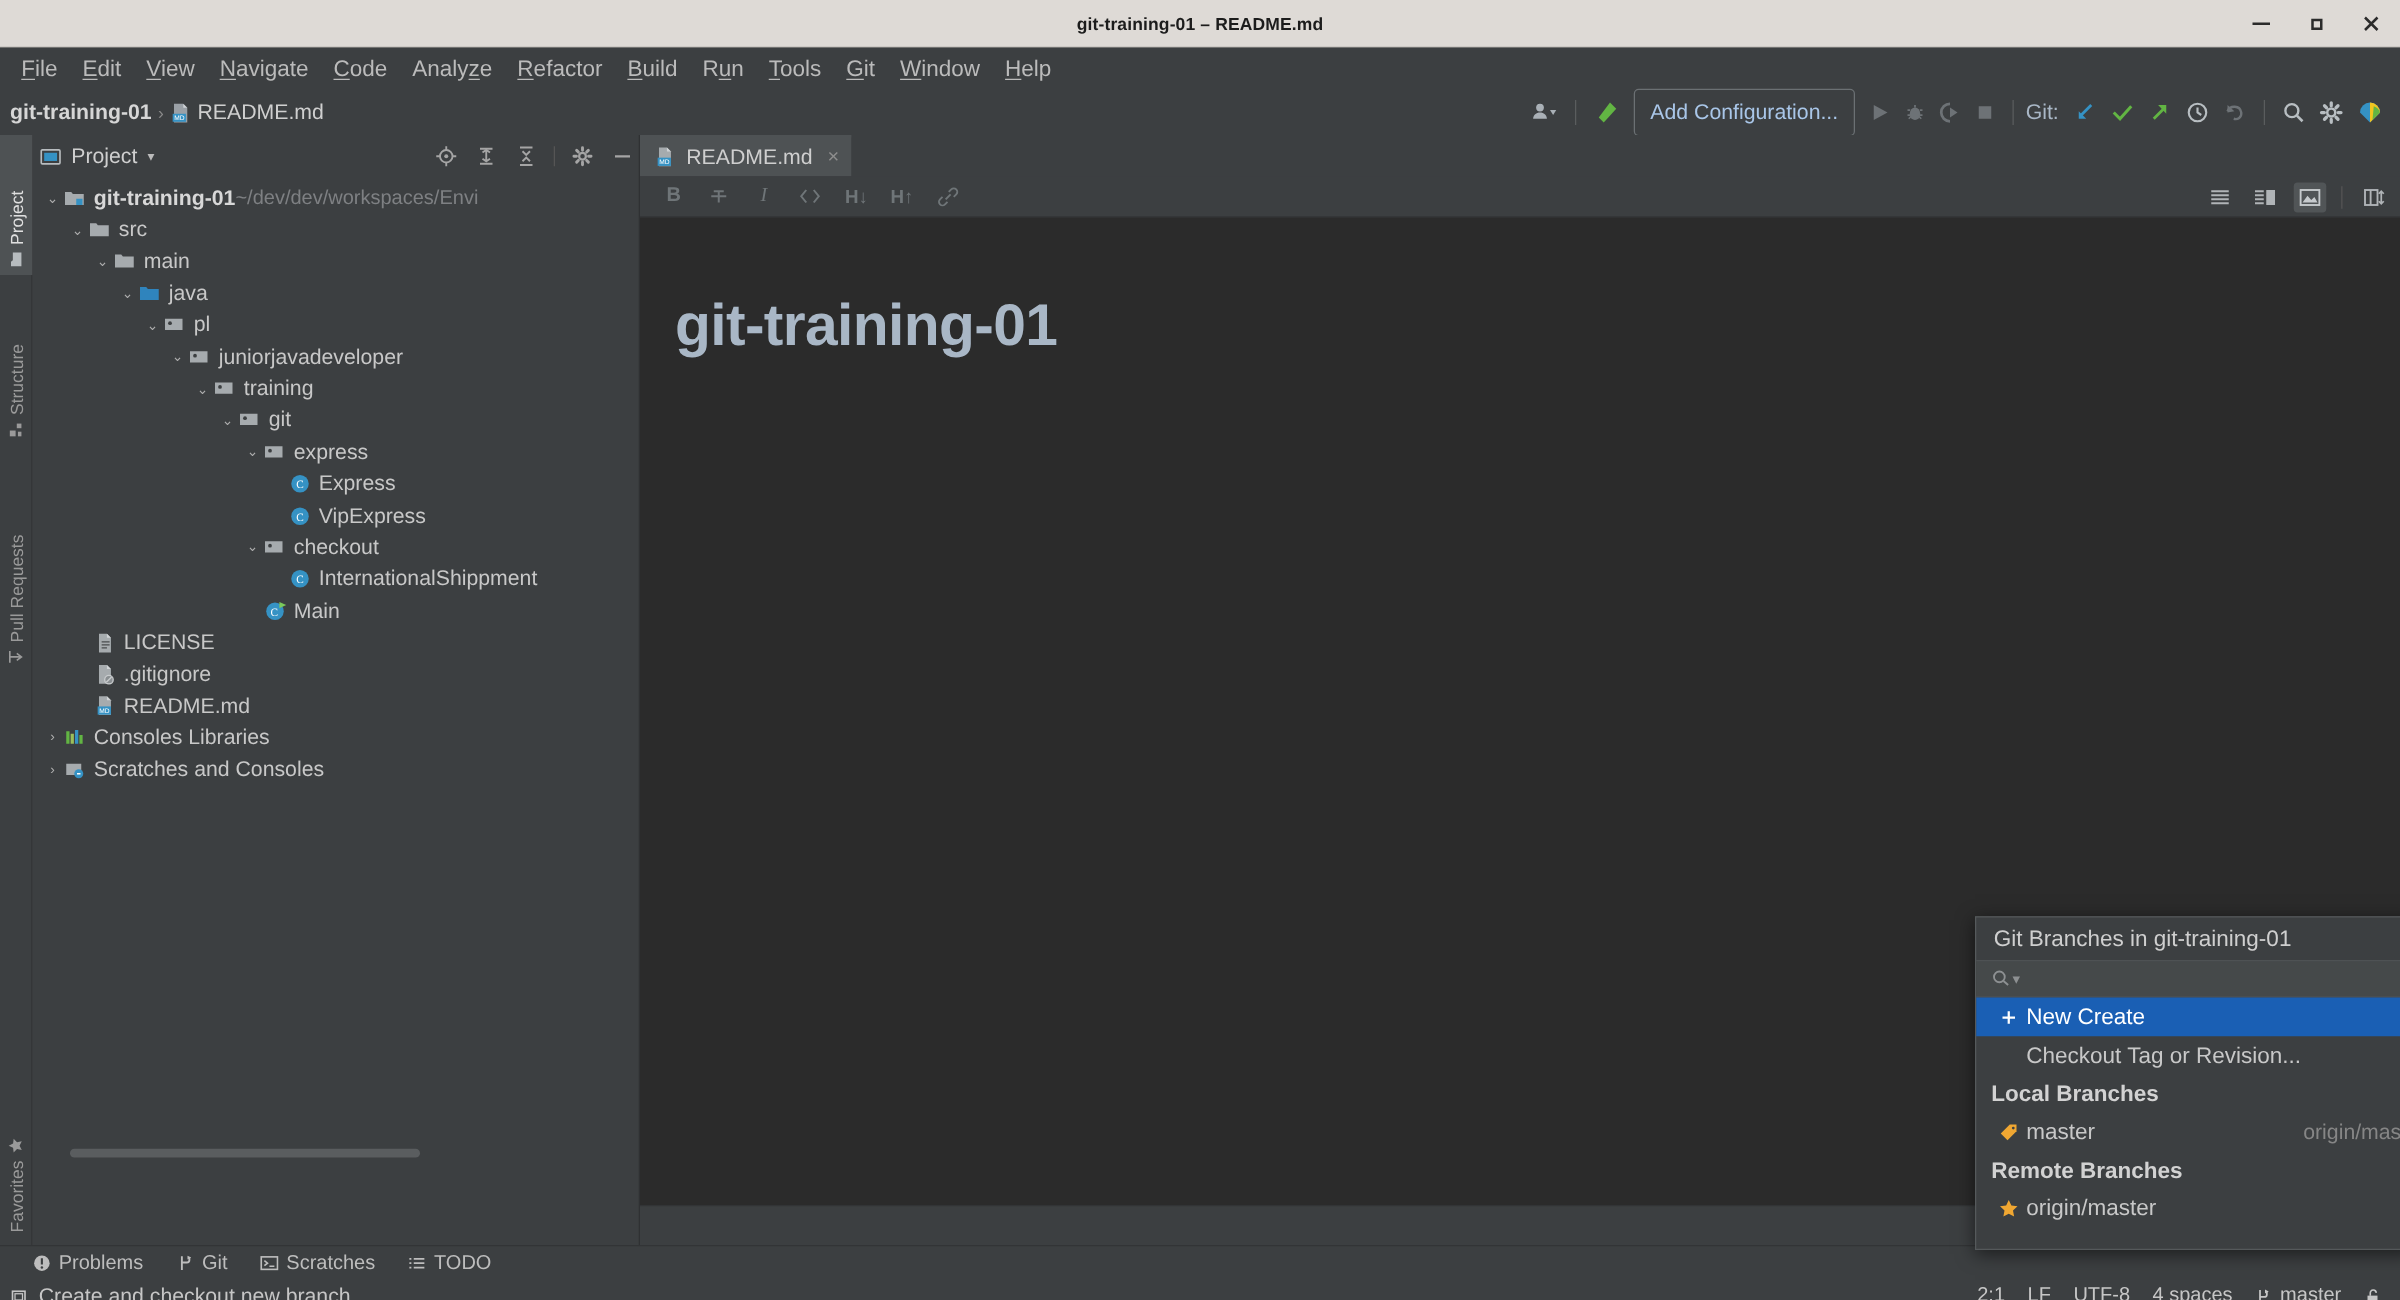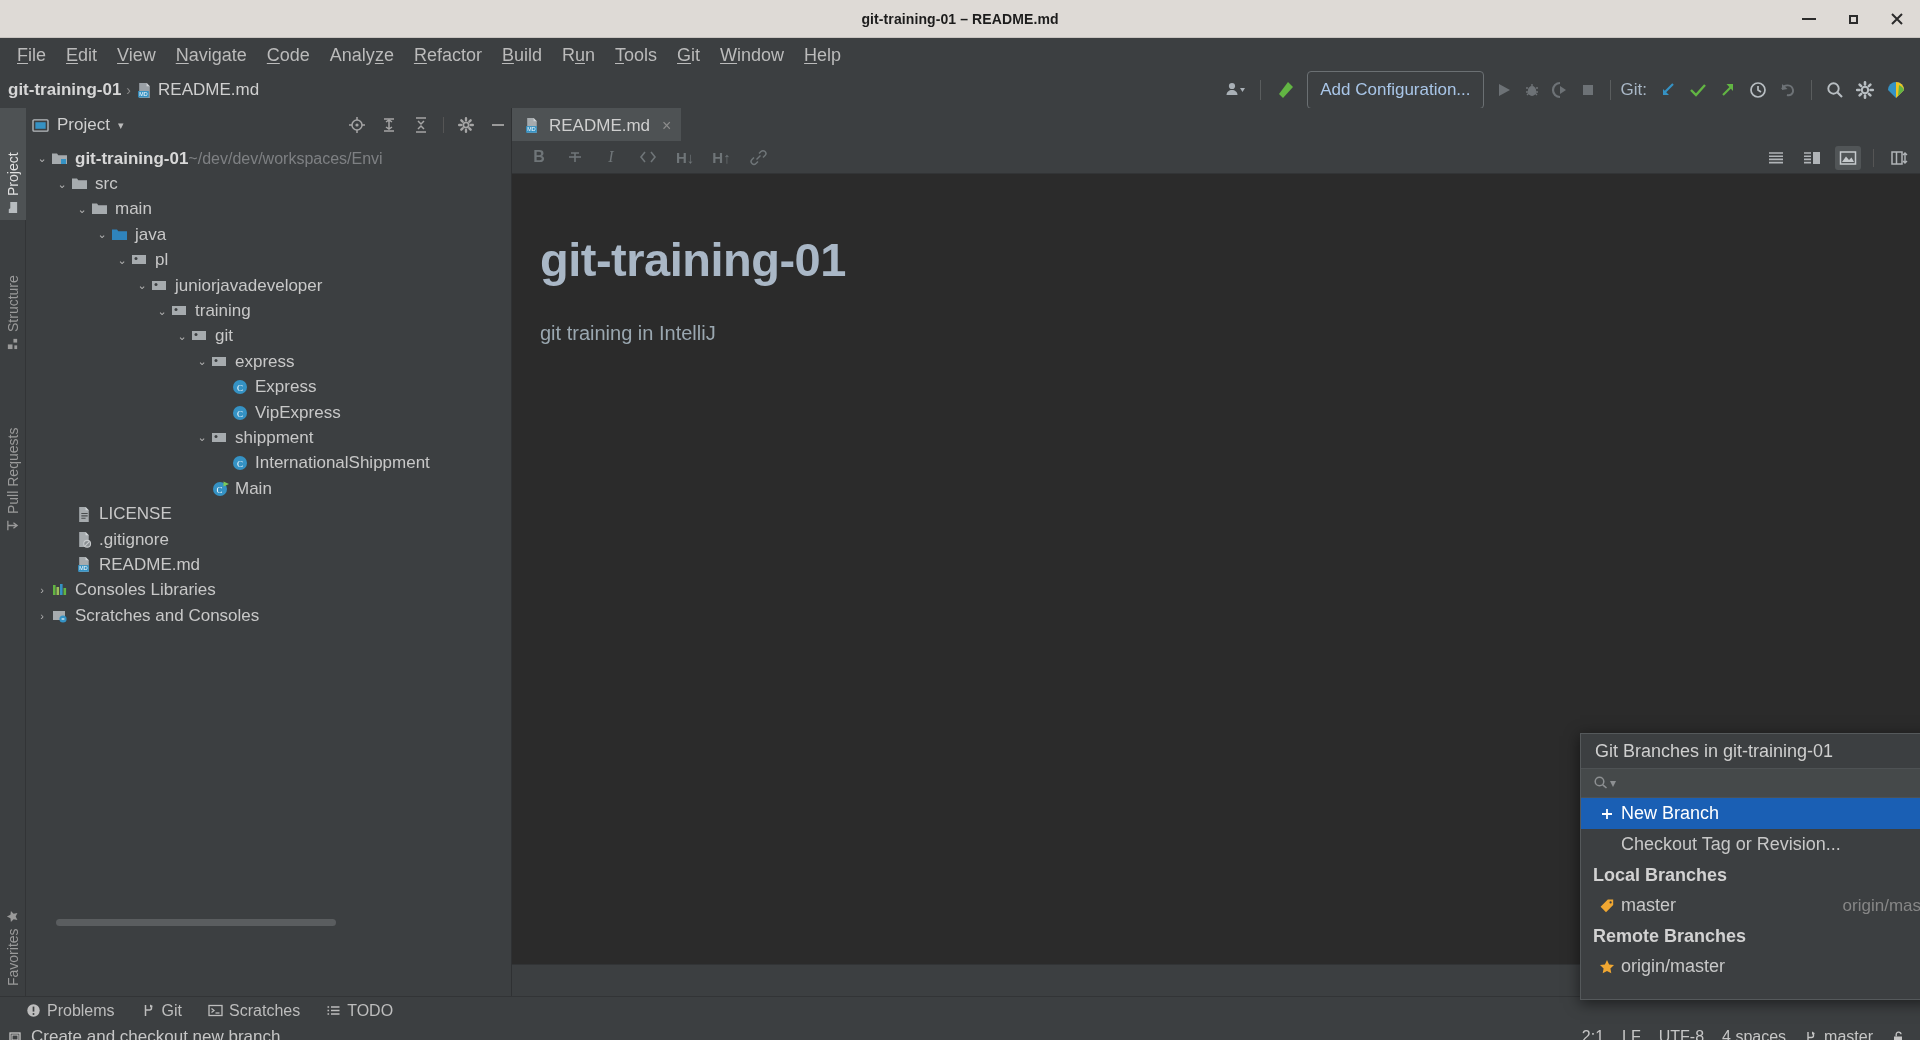--- a/index.html
+++ b/index.html
@@ -489,21 +489,21 @@
       </div>
 
       <div class="trow" style="padding-left:168px">
         <span class="tarrow">⌄</span>
         <span class="ticon">
           <svg width="18" height="16" viewBox="0 0 18 16">
               <path d="M1 3h14v9H1z" fill="#a6abae"></path>
               <circle cx="5" cy="6.5" r="1.5" fill="#3c3f41"></circle>
             </svg>
         </span>
-        <span class="tlabel">shippment</span>
+        <span class="tlabel">checkout</span>
       </div>
 
       <div class="trow" style="padding-left:204px">
         <span class="ticon">
           <svg width="18" height="18" viewBox="0 0 18 18">
               <circle cx="9" cy="9" r="7" fill="#3592c4"></circle>
               <text x="9" y="12.5" font-size="9" fill="#ffffff" text-anchor="middle" font-family="Liberation Serif">C</text>
             </svg>
         </span>
         <span class="tlabel">InternationalShippment</span>
@@ -655,42 +655,41 @@
             <rect x="2" y="2" width="10" height="12" fill="none" stroke="#b0b4b7" stroke-width="1.5"></rect>
             <path d="M6.5 2v12" stroke="#b0b4b7" stroke-width="1.5"></path>
             <path d="M15 3v10M13 5l2-2 2 2M13 11l2 2 2-2" stroke="#b0b4b7" stroke-width="1.4" fill="none"></path>
           </svg>
         </div>
       </div>
     </div>
 
     <div class="preview">
       <div class="pv-h1">git-training-01</div>
-      <div class="pv-p">git training in IntelliJ</div>
     </div>
     <div class="editor-bottombar"></div>
   </div>
 
   <div class="branch-popup">
     <div class="bp-title">Git Branches in git-training-01</div>
     <div class="bp-search">
       <svg width="16" height="16" viewBox="0 0 16 16">
         <circle cx="6.5" cy="6.5" r="4.3" fill="none" stroke="#8d9092" stroke-width="1.5"></circle>
         <path d="M9.8 9.8 L13.5 13" stroke="#8d9092" stroke-width="1.6"></path>
       </svg>
       <span style="color:#8d9092; font-size:12px; margin-left:1px;">▾</span>
     </div>
 
     <div class="bp-row selected">
       <span class="bp-icon">
         <svg width="14" height="14" viewBox="0 0 14 14">
             <path d="M7 2v10M2 7h10" stroke="#ffffff" stroke-width="1.8"></path>
           </svg>
       </span>
-      <span>New Branch</span>
+      <span>New Create</span>
     </div>
 
     <div class="bp-row">
       <span class="bp-icon"></span>
       <span>Checkout Tag or Revision...</span>
     </div>
 
     <div class="bp-group">Local Branches</div>
 
     <div class="bp-row">

